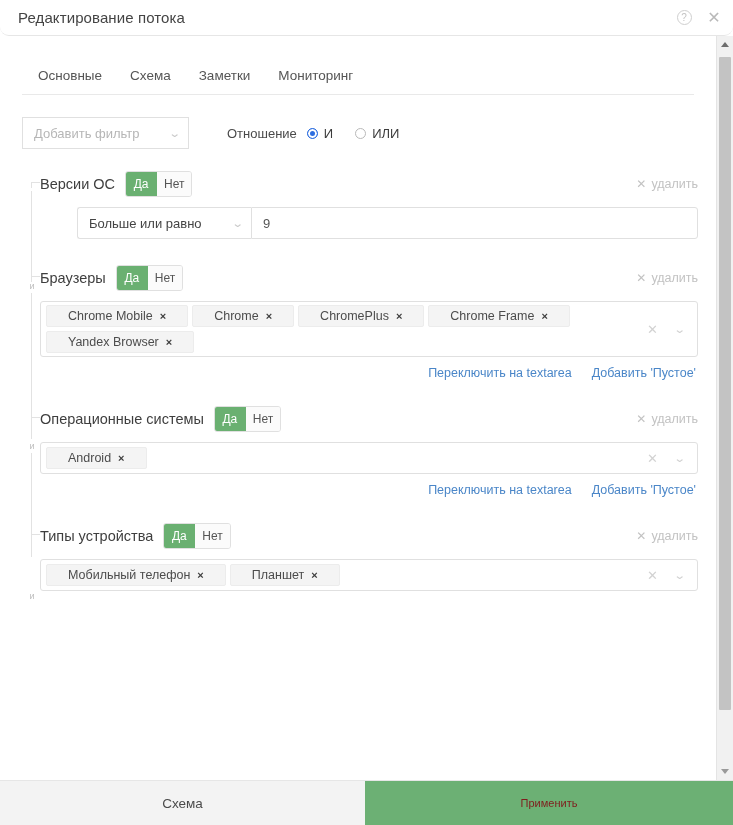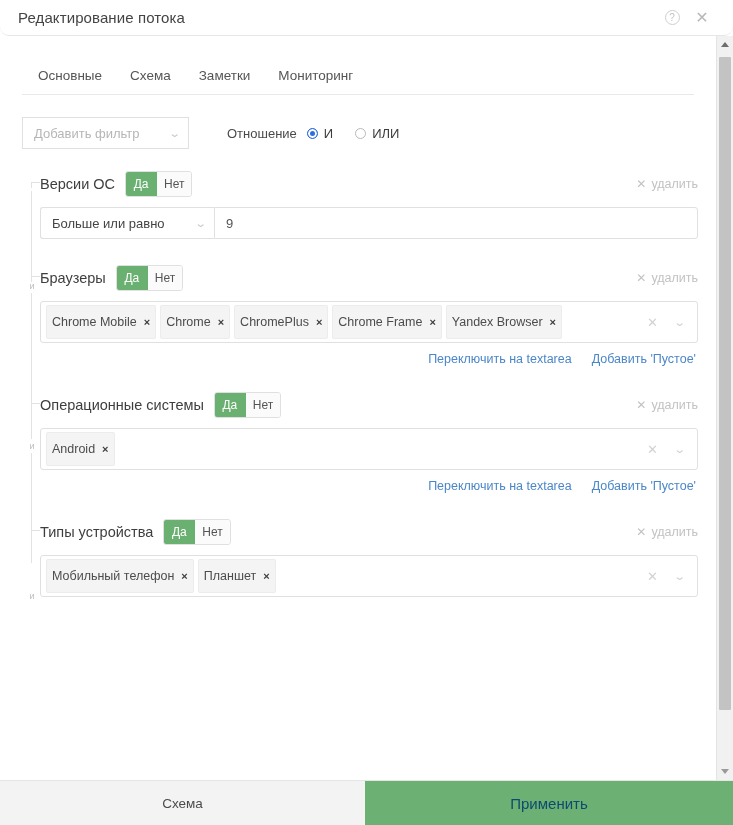--- a/index.html
+++ b/index.html
@@ -23,21 +23,21 @@
     overflow: hidden;
   }
 
   
   .titlebar {
     height: 36px;
     flex: 0 0 36px;
     border-bottom: 1px solid #e6e6e6;
     display: flex;
     align-items: center;
-    padding: 0 22px 0 18px;
+    padding: 0 10px 0 18px;
     background: #fff;
     border-radius: 9px;
   }
   .title-text {
     font-size: 15px;
     color: #444;
     letter-spacing: .1px;
     flex: 1 1 auto;
     white-space: nowrap;
   }
@@ -248,21 +248,21 @@
     color: #c2c2c2;
     cursor: pointer;
     display: flex;
     align-items: center;
     gap: 5px;
     white-space: nowrap;
   }
   .remove-x { font-size: 12px; }
 
   
-  .row-inputs { display: flex; }
+  .row-inputs { display: flex; margin-left: 37px; }
   .op-select {
     width: 174px;
     height: 32px;
     border: 1px solid #e0e0e0;
     border-right: none;
     border-radius: 3px 0 0 3px;
     background: #fff;
     display: flex;
     align-items: center;
     padding: 0 9px 0 11px;
@@ -297,24 +297,24 @@
     flex: 1 1 auto;
     display: flex;
     flex-wrap: wrap;
     gap: 4px;
     align-items: center;
   }
   .chip {
     background: #f4f4f4;
     border: 1px solid #ececec;
     border-radius: 2px;
-    height: 34px;
+    height: 22px;
     display: inline-flex;
     align-items: center;
-    padding: 0 5px;
+    padding: 0 21px;
     font-size: 12.5px;
     color: #4c4c4c;
     white-space: nowrap;
   }
   .chip-x {
     margin-left: 7px;
     font-size: 11px;
     color: #3d3d3d;
     font-weight: bold;
     cursor: pointer;
@@ -392,22 +392,22 @@
     background: #f3f3f3;
     display: flex; align-items: center; justify-content: center;
     font-size: 13.5px;
     color: #4b4b4b;
     cursor: pointer;
   }
   .btn-apply {
     flex: 1 1 auto;
     background: #6cb074;
     display: flex; align-items: center; justify-content: center;
-    font-size: 15px;
-    color: #0c4a6e;
+    font-size: 11px;
+    color: #7f1d1d;
     cursor: pointer;
   }
 </style>
 </head>
 <body>
 
 <div class="dialog">
 
   <div class="titlebar">
     <div class="title-text">Редактирование потока</div>

